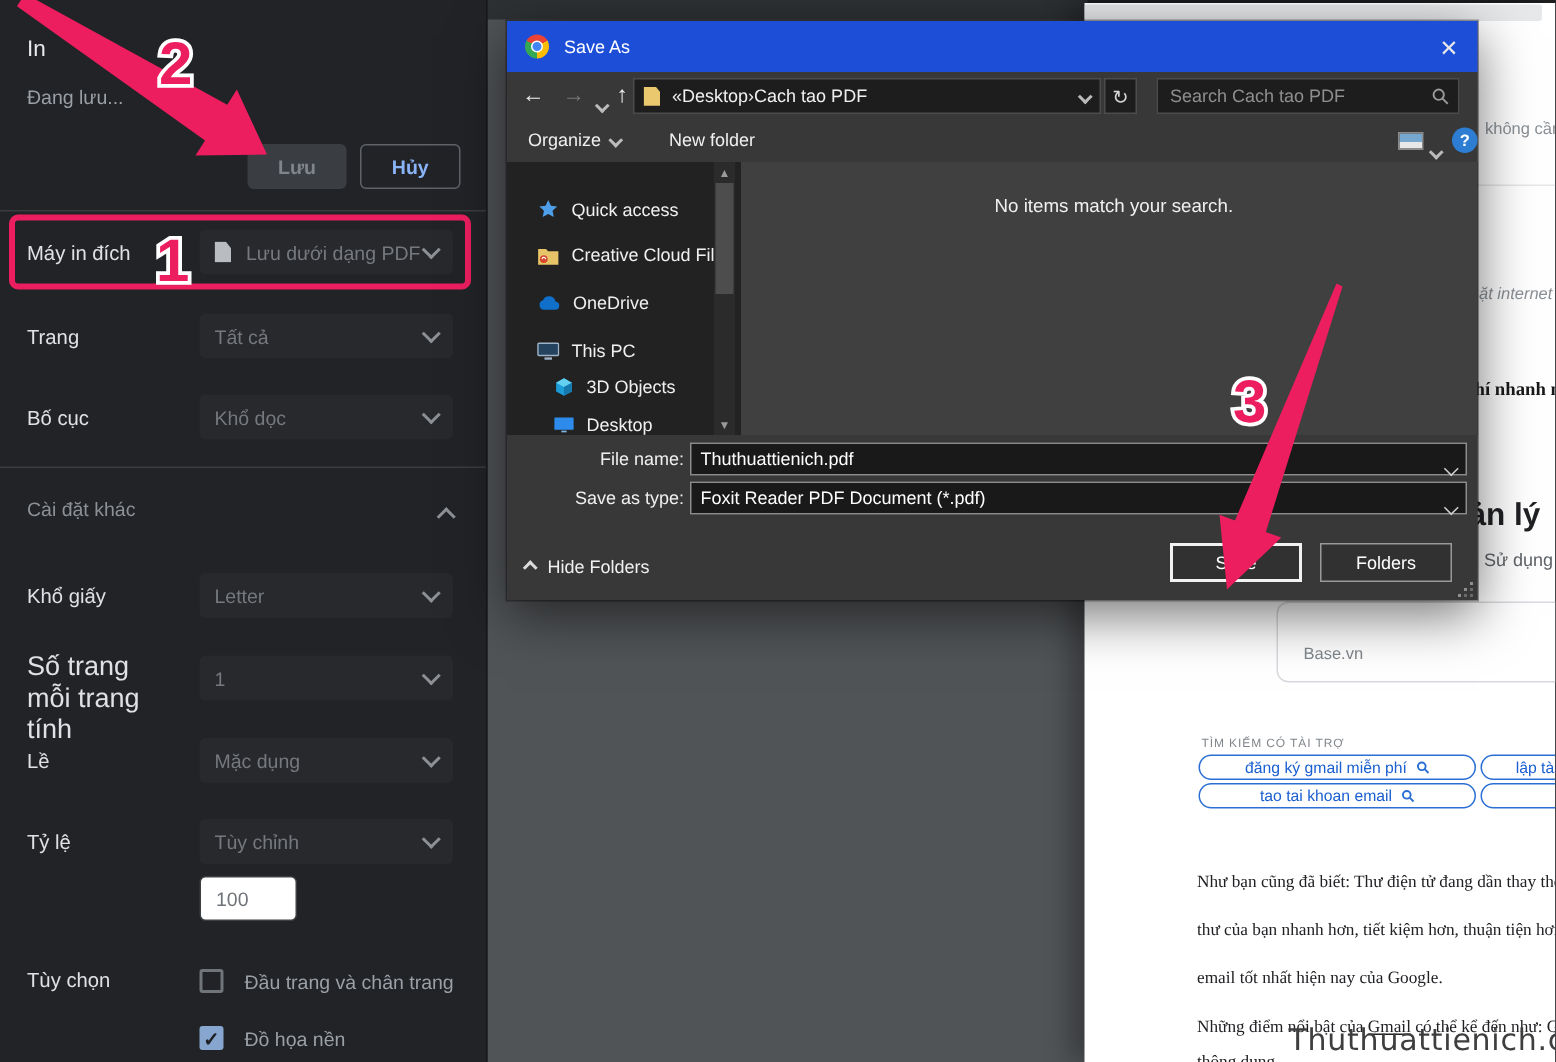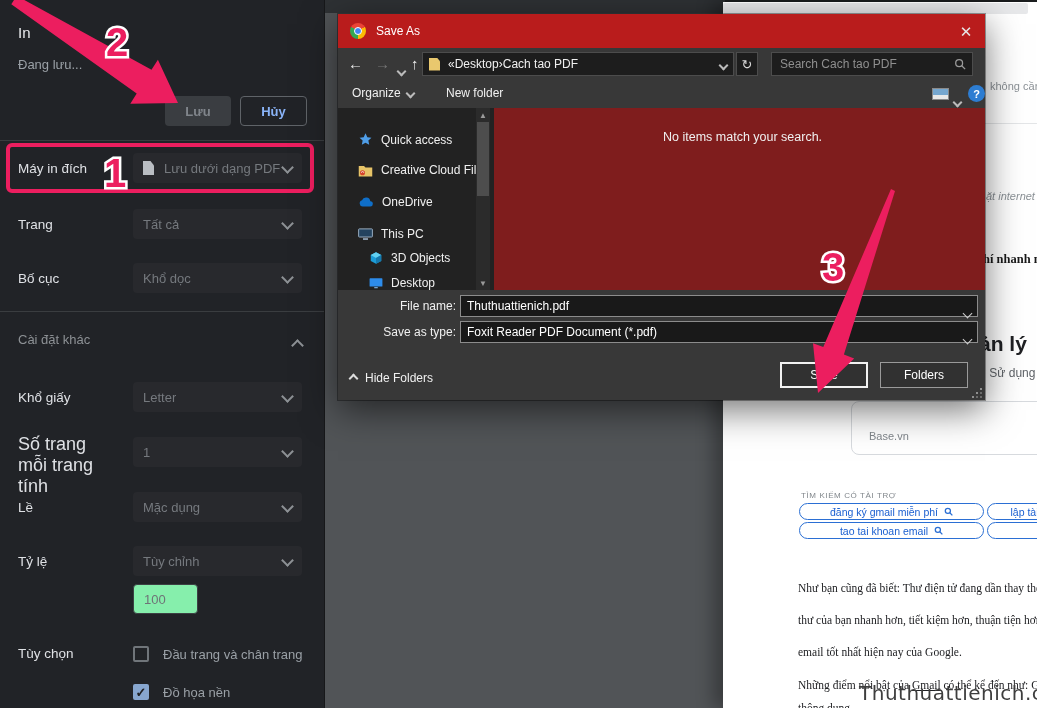--- a/index.html
+++ b/index.html
@@ -19,21 +19,21 @@
   .pp-label{left:18px;font-size:13.5px;color:#dfe1e5;}
   .pp-label2{left:18px;font-size:18px;color:#dfe1e5;width:100px;line-height:21px;}
   .pp-field{box-sizing:border-box;left:133px;width:169px;height:30px;background:#28292d;border-radius:4px;
             display:flex;align-items:center;padding:0 10px;font-size:13px;color:#75797e;overflow:hidden;}
   .pp-field .cap{margin-left:auto;color:#6d7175;font-size:11px;}
   .pp-ftext{white-space:nowrap;overflow:hidden;}
   .pp-section{left:18px;font-size:13px;color:#8d9195;}
   .chv{display:inline-block;width:7px;height:7px;border-right:2px solid #8d9195;border-bottom:2px solid #8d9195;}
   .chv.up{transform:rotate(-135deg);}
   .chv.dn{transform:rotate(45deg);}
-  .pp-scale-input{box-sizing:border-box;left:133px;top:584px;width:65px;height:30px;background:#86efac;
+  .pp-scale-input{box-sizing:border-box;left:133px;top:584px;width:65px;height:30px;background:#ffffff;
                   border:1px solid #3c4043;border-radius:4px;color:#6f7377;font-size:13px;
                   display:flex;align-items:center;padding:0 10px;}
   .cb{box-sizing:border-box;left:133px;width:16px;height:16px;border-radius:2px;}
   .cb.unchecked{border:2px solid #70757a;background:transparent;}
   .cb.checked{background:#87a6cf;color:#202124;font-size:13px;font-weight:bold;display:flex;align-items:center;justify-content:center;}
   .cb-label{left:163px;font-size:13px;color:#9aa0a6;}
   .redbox{left:6px;top:143px;width:308px;height:50px;border:4px solid #ec1e5f;border-radius:6px;box-sizing:border-box;}
   .docicon{width:11px;height:14px;background:#b9bdc2;clip-path:polygon(0 0,68% 0,100% 32%,100% 100%,0 100%);margin-right:10px;flex:none;}
 
   
@@ -55,21 +55,21 @@
   .pill{box-sizing:border-box;height:17px;border:1px solid #2b6fd4;border-radius:999px;display:flex;
         align-items:center;justify-content:center;font-size:10.5px;color:#1a5fd0;white-space:nowrap;padding:0 8px;}
   .pill svg{margin-left:6px;flex:none;}
   .para{white-space:nowrap;font-family:"Liberation Serif",serif;font-size:11.5px;color:#202124;}
   .para .gm-link{text-decoration:underline;}
   .watermark{white-space:nowrap;font-family:"DejaVu Sans",sans-serif;font-size:20px;color:#3e3e3e;letter-spacing:.5px;}
 
   
   .dialog{left:338px;top:14px;width:647px;height:386px;background:#383838;
           box-shadow:0 10px 34px rgba(0,0,0,.55), 0 0 0 1px rgba(0,0,0,.35);}
-  .dlg-titlebar{left:0;top:0;width:647px;height:34px;background:#b91c1c;}
+  .dlg-titlebar{left:0;top:0;width:647px;height:34px;background:#1d4ed8;}
   .clogo{left:12px;top:9px;width:16px;height:16px;border-radius:50%;
          background:conic-gradient(from -60deg,#ea4335 0 120deg,#fbbc05 0 240deg,#34a853 0 360deg);}
   .clogo i{position:absolute;left:4px;top:4px;width:8px;height:8px;border-radius:50%;background:#4285f4;border:1.5px solid #fff;box-sizing:border-box;}
   .dlg-title{left:38px;top:10px;font-size:12px;color:#ffffff;}
   .dlg-close{left:618px;top:8px;width:20px;height:20px;color:#e8e8e8;font-size:15px;display:flex;align-items:center;justify-content:center;cursor:pointer;}
   .dlg-nav{left:0;top:34px;width:647px;height:32px;background:#383838;}
   .nav-ico{top:7px;font-size:15px;color:#ececec;}
   .nav-ico.dim{color:#767676;}
   .addr{left:84px;top:4px;width:312px;height:24px;background:#1d1d1d;border:1px solid #4c4c4c;box-sizing:border-box;
         display:flex;align-items:center;padding:0 6px;}
@@ -88,21 +88,21 @@
   .viewico{left:594px;top:8px;width:17px;height:12px;border:1px solid #8a8a8a;background:linear-gradient(#76a7cf 0 55%,#e8e8e8 55% 100%);box-sizing:border-box;}
   .helpico{left:630px;top:5px;width:17px;height:17px;border-radius:50%;background:#2d7dd2;color:#fff;font-size:11px;font-weight:bold;
            display:flex;align-items:center;justify-content:center;}
   .dlg-body{left:0;top:94px;width:647px;height:182px;background:#1b1b1b;overflow:hidden;}
   .sidebar{left:0;top:0;width:156px;height:182px;background:#222222;}
   .sb-item{position:absolute;display:flex;align-items:center;gap:8px;font-size:12px;color:#f0f0f0;cursor:pointer;white-space:nowrap;}
   .sb-item svg{flex:none;}
   .sb-scroll{left:138px;top:0;width:14px;height:182px;background:#2b2b2b;}
   .sb-thumb{left:1px;top:14px;width:12px;height:74px;background:#4d4d4d;}
   .sb-arrow{left:0;width:14px;height:14px;color:#9a9a9a;font-size:8px;display:flex;align-items:center;justify-content:center;}
-  .filearea{left:156px;top:0;width:491px;height:182px;background:#7f1d1d;}
+  .filearea{left:156px;top:0;width:491px;height:182px;background:#404040;}
   .empty-msg{left:169px;top:22px;font-size:12.5px;color:#f0f0f0;white-space:nowrap;}
   .dlg-fields{left:0;top:276px;width:647px;height:60px;background:#383838;}
   .f-label{font-size:12px;color:#f0f0f0;width:118px;text-align:right;}
   .f-input{box-sizing:border-box;left:122px;width:518px;height:22px;background:#191919;border:1px solid #8c8c8c;
            color:#ffffff;font-size:12px;display:flex;align-items:center;padding:0 20px 0 6px;white-space:nowrap;overflow:hidden;}
   .cap-win{display:inline-block;width:6px;height:6px;border-right:1.5px solid #cfcfcf;border-bottom:1.5px solid #cfcfcf;transform:rotate(45deg);}
   .dlg-bottom{left:0;top:336px;width:647px;height:50px;background:#383838;}
   .hidefolders{left:12px;top:21px;display:flex;align-items:center;gap:8px;font-size:12px;color:#f0f0f0;cursor:pointer;}
   .wbtn{box-sizing:border-box;top:12px;width:88px;height:26px;background:#313131;color:#fff;font-size:12px;
         display:flex;align-items:center;justify-content:center;cursor:pointer;}

